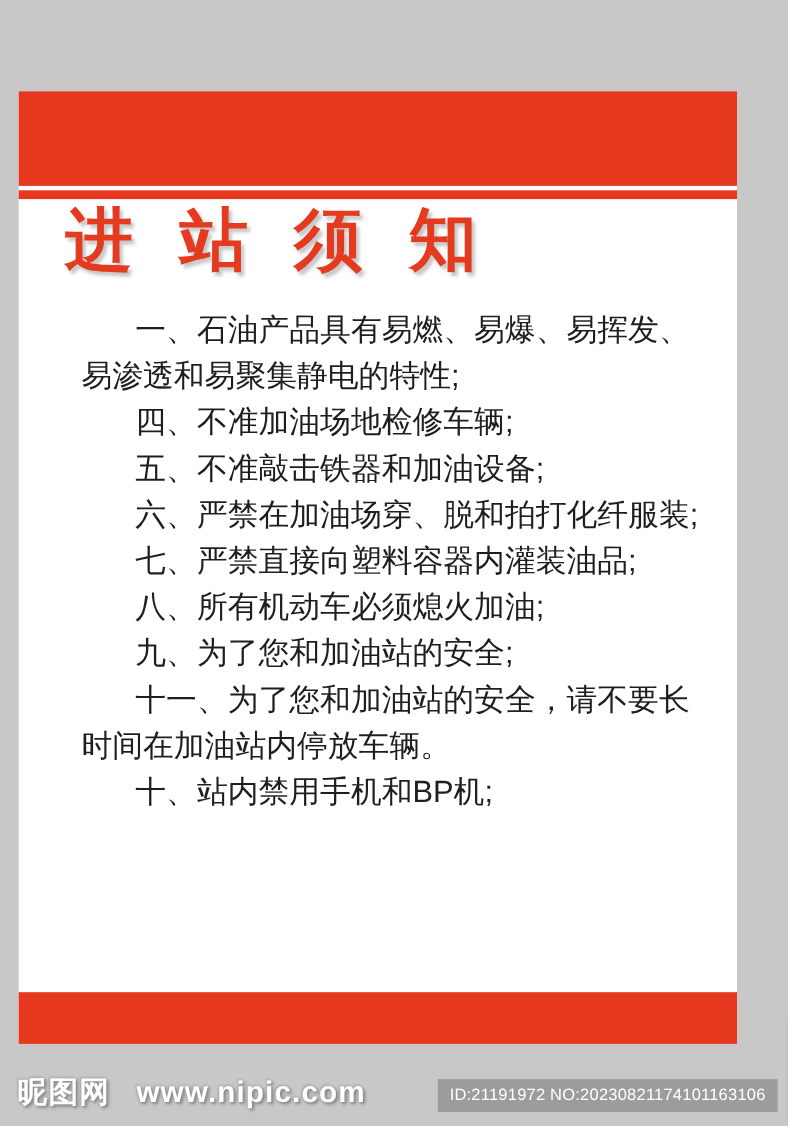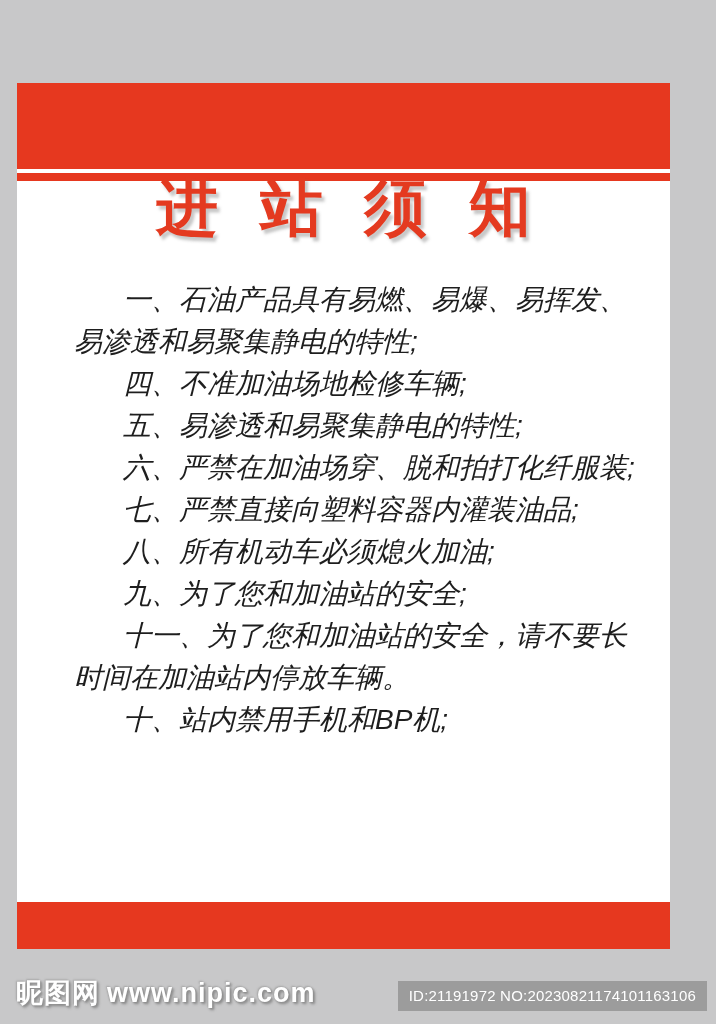--- a/index.html
+++ b/index.html
@@ -27,22 +27,21 @@
     background: #e6381f;
   }
   .header-stripe {
     position: absolute;
     top: 90px; left: 0; right: 0;
     height: 8px;
     background: #e6381f;
   }
   .poster-title {
     position: absolute;
-    top: 89px; left: 0; right: 0;
-    text-align: center;
+    top: 100px; left: 0; right: 0;
     font-size: 62px;
     line-height: 72px;
     font-weight: bold;
     color: #e43a20;
     letter-spacing: 0.68em;
     padding-left: 0.68em;
     text-shadow: 3px 4px 3px rgba(130,130,130,0.45);
     white-space: nowrap;
   }
   .notice-body {
@@ -51,21 +50,20 @@
     width: 100%;
     padding: 0 26px 0 57px;
     font-size: 28px;
     line-height: 42px;
     color: #1e1e1e;
     text-align: left;
   }
   .notice-body p {
     text-indent: 1.75em;
     margin: 0;
-    font-style: italic;
   }
   .footer-band {
     position: absolute;
     bottom: 0; left: 0; right: 0;
     height: 47px;
     background: #e6381f;
   }
   .watermark-bar {
     position: absolute;
     left: 0; right: 0; top: 950px; height: 74px;
@@ -75,21 +73,21 @@
     left: 16px;
     top: 28px;
     color: #ffffff;
     font-weight: bold;
     font-size: 27px;
     line-height: 30px;
     white-space: nowrap;
     text-shadow: 1px 1px 2px #8e8e8e, -1px -1px 2px #a6a6a6, 2px 2px 3px #898989;
     letter-spacing: 1px;
   }
-  .nipic-logo .site-name { margin-right: 7px; }
+  .nipic-logo .site-name { margin-right: 24px; }
   .id-badge {
     position: absolute;
     right: 9px;
     top: 31px;
     background: #9c9c9c;
     color: #ffffff;
     font-size: 15px;
     line-height: 15px;
     padding: 7px 11px 8px 11px;
     letter-spacing: 0.2px;
@@ -103,21 +101,21 @@
 
   <div class="poster">
     <div class="header-band"></div>
     <div class="header-stripe"></div>
 
     <h1 class="poster-title">进站须知</h1>
 
     <div class="notice-body">
       <p>一、石油产品具有易燃、易爆、易挥发、易渗透和易聚集静电的特性;</p>
       <p>四、不准加油场地检修车辆;</p>
-      <p>五、易渗透和易聚集静电的特性;</p>
+      <p>五、不准敲击铁器和加油设备;</p>
       <p>六、严禁在加油场穿、脱和拍打化纤服装;</p>
       <p>七、严禁直接向塑料容器内灌装油品;</p>
       <p>八、所有机动车必须熄火加油;</p>
       <p>九、为了您和加油站的安全;</p>
       <p>十一、为了您和加油站的安全，请不要长时间在加油站内停放车辆。</p>
       <p>十、站内禁用手机和BP机;</p>
     </div>
 
     <div class="footer-band"></div>
   </div>

